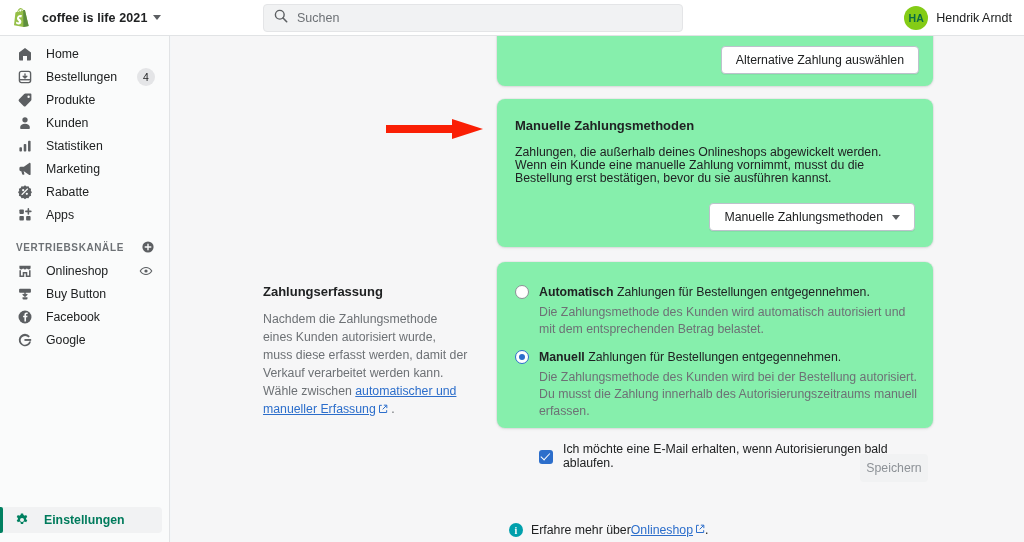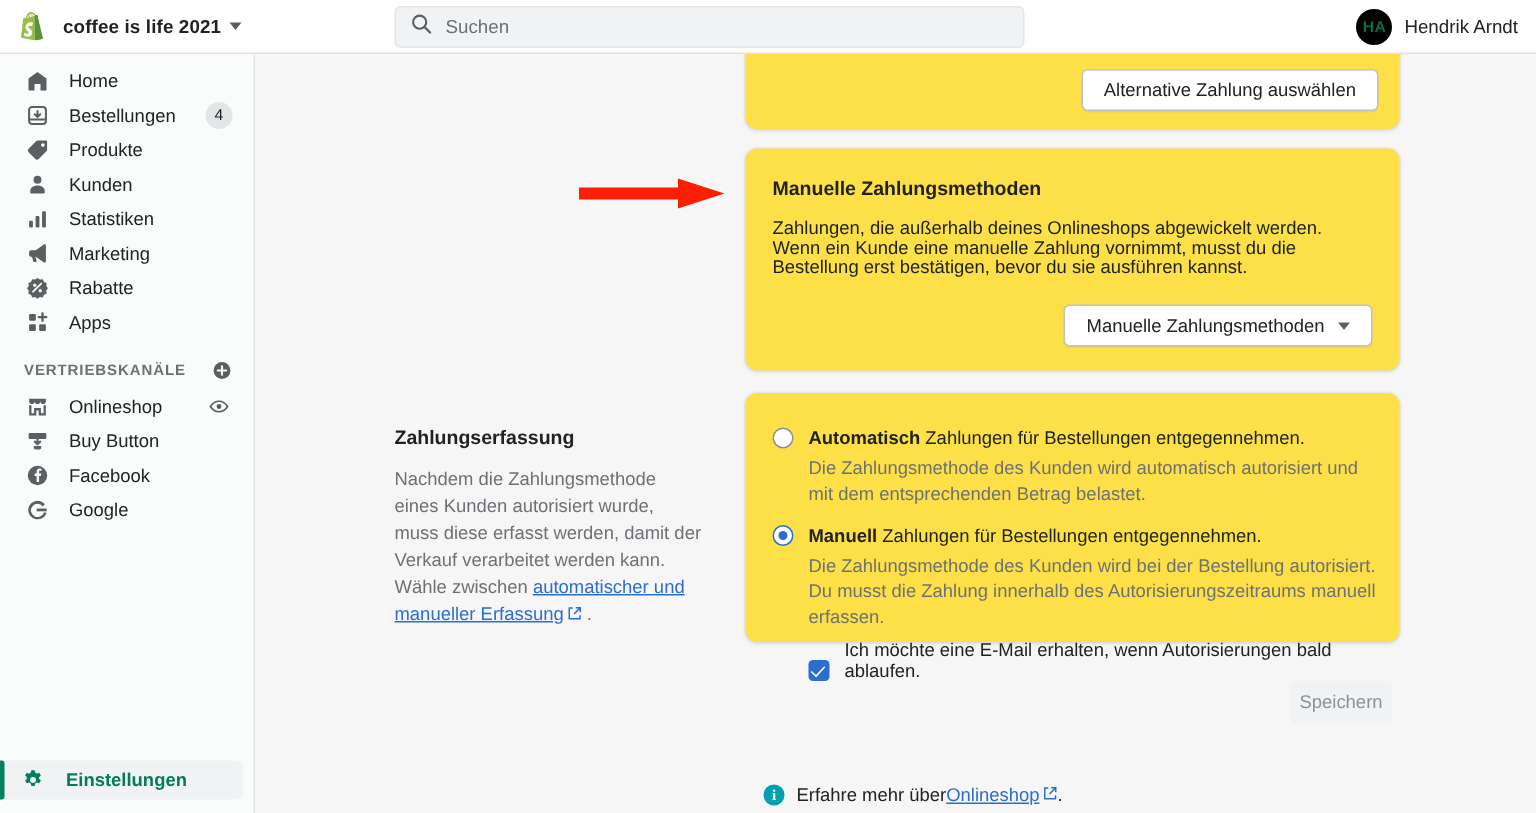--- a/index.html
+++ b/index.html
@@ -44,21 +44,21 @@
     display: flex; align-items: center; padding-left: 10px;
   }
   .search-ph { margin-left: 9px; font-size: 12.5px; color: #6d7175; }
 
   .user-area {
     position: absolute; right: 12px; top: 6px;
     display: flex; align-items: center; cursor: pointer;
   }
   .avatar {
     width: 24px; height: 24px; border-radius: 50%;
-    background: #000000; color: #0b6b44;
+    background: #84cc16; color: #0b6b44;
     font-size: 10.5px; font-weight: bold;
     display: flex; align-items: center; justify-content: center;
     letter-spacing: .2px;
   }
   .user-name { margin-left: 8px; font-size: 12.5px; color: #202223; }
 
   
   .sidebar {
     position: absolute; left: 0; top: 36px;
     width: 170px; height: 506px;
@@ -126,21 +126,21 @@
   
   .main {
     position: absolute; left: 171px; top: 36px;
     width: 853px; height: 506px;
     background: #f6f6f7;
     overflow: hidden;
   }
 
   .card {
     position: absolute;
-    background: #fde047;
+    background: #86efac;
     border-radius: 8px;
     box-shadow: 0 0 0 1px rgba(63,63,68,.05), 0 1px 3px rgba(63,63,68,.12);
   }
 
   
   #card-alt { left: 326px; top: -26px; width: 436px; height: 76px; }
   #card-alt .inner { position: absolute; right: 14px; bottom: 12px; }
 
   .btn {
     display: inline-flex; align-items: center; justify-content: center;
@@ -200,21 +200,21 @@
   }
   .opt-label {
     margin-left: 10px; font-size: 12.3px; color: #202223; line-height: 16px;
   }
   .opt-label b { font-weight: bold; }
   .opt-desc {
     margin-left: 24px; margin-top: 4px;
     font-size: 12.3px; line-height: 17px; color: #6d7175;
     width: 380px;
   }
-  .chk-row { display: flex; align-items: flex-end; margin-left: 24px; margin-top: 6px; }
+  .chk-row { display: flex; align-items: center; margin-left: 24px; margin-top: 22px; }
   .checkbox {
     width: 14px; height: 14px; border-radius: 3px; flex: none;
     background: #2c6ecb; position: relative; margin-top: 1px; cursor: pointer;
   }
   .checkbox::after {
     content: ""; position: absolute; left: 4px; top: 1.5px;
     width: 4px; height: 7.5px;
     border: solid #fff; border-width: 0 1.8px 1.8px 0;
     transform: rotate(43deg);
   }

